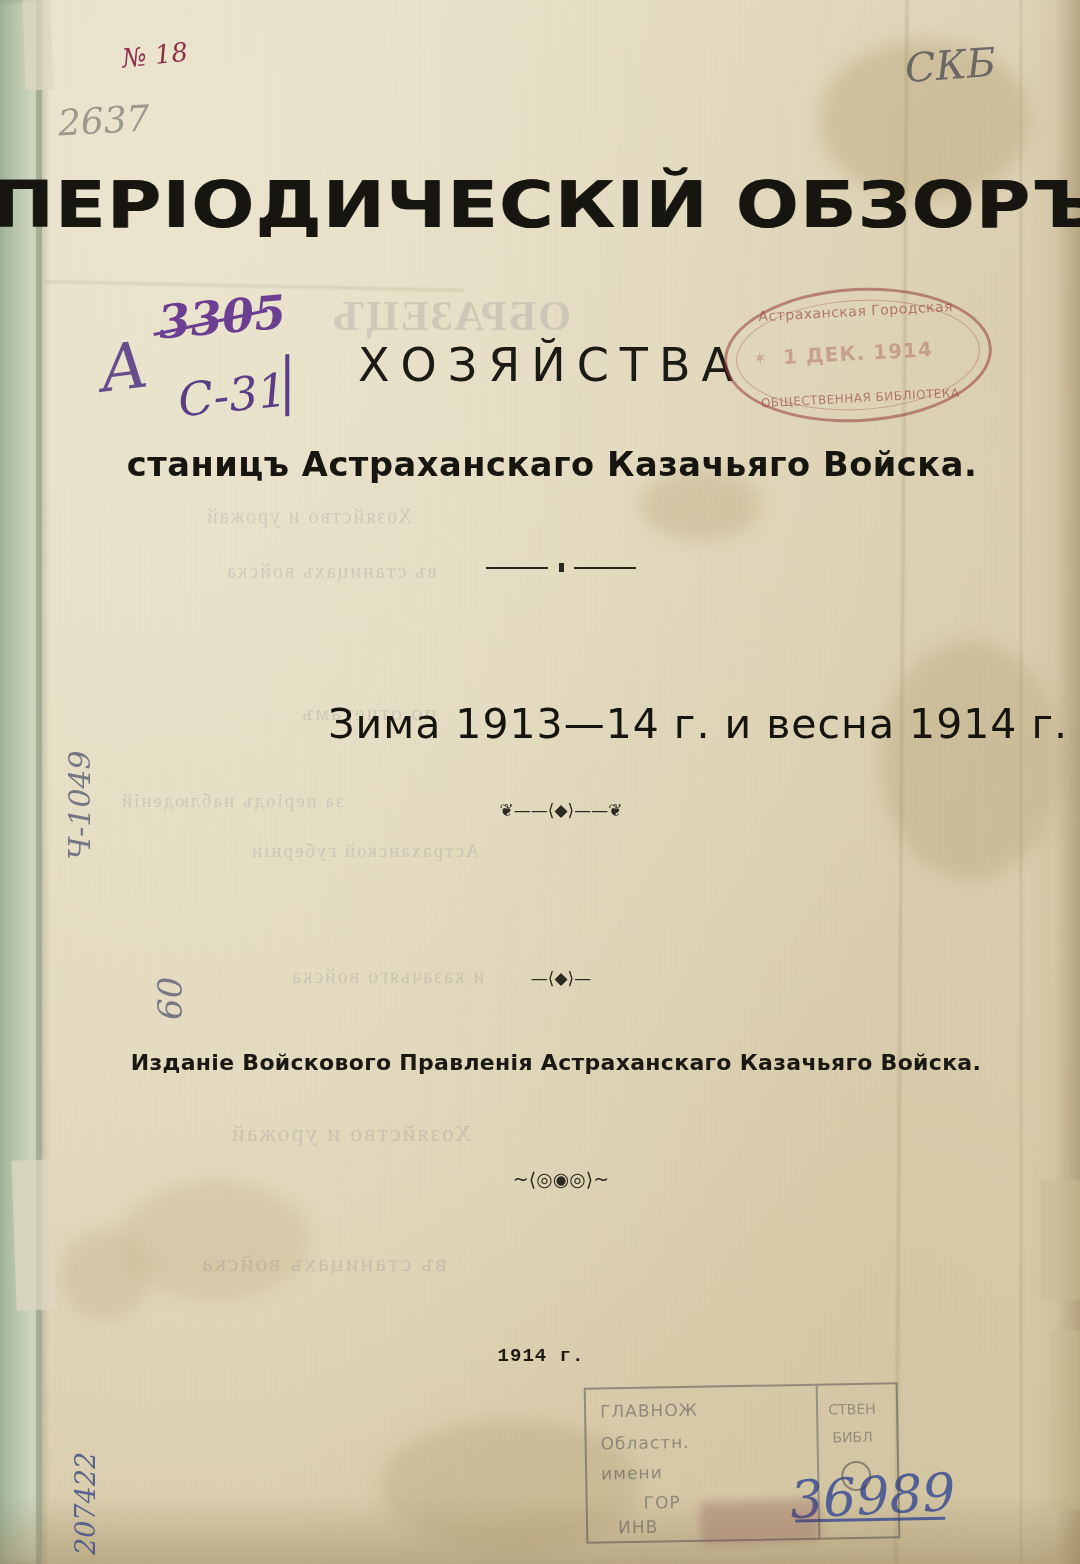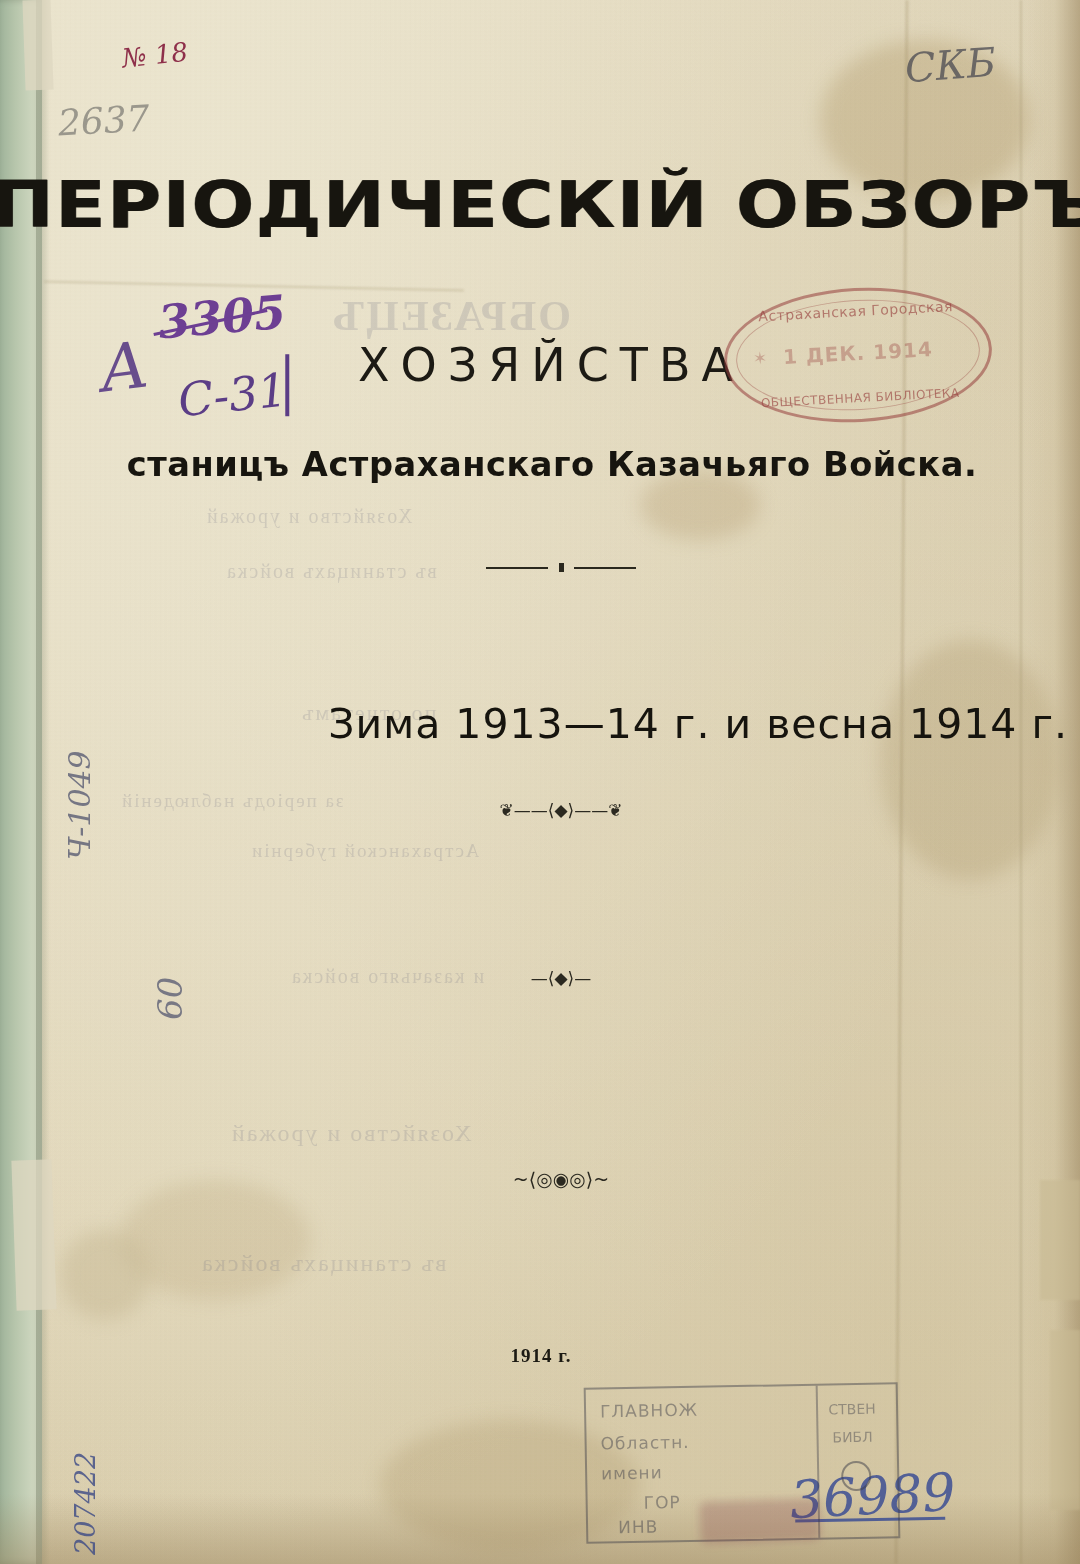--- a/index.html
+++ b/index.html
@@ -241,21 +241,21 @@
     font-weight: 700;
     font-size: 16px;
     letter-spacing: 4px;
     color: #1c1a13;
   }
   .year {
     position: absolute;
     top: 1345px;
     left: 0; right: 40px;
     text-align: center;
-    font-family: Liberation Serif, serif;
+    font-family: Liberation Mono, monospace;
     font-weight: 700;
     font-size: 19px;
     letter-spacing: 1px;
     color: #1c1a13;
   }
 
   
   .hand {
     position: absolute;
     font-family: "DejaVu Serif", serif;
@@ -518,20 +518,21 @@
     <div class="title-third">станицъ Астраханскаго Казачьяго Войска.</div>
 
     <div class="rule-simple">
       <span class="rule-dot"></span>
     </div>
 
     <div class="season">Зима 1913—14 г. и весна 1914 г.</div>
 
     <div class="orn orn-1">❦——⟨◆⟩——❦</div>
     <div class="orn orn-2">—⟨◆⟩—</div>
+    <div class="publisher">Изданіе Войскового Правленія Астраханскаго Казачьяго Войска.</div>
     <div class="orn orn-3">~⟨◎◉◎⟩~</div>
 
     <div class="year">1914 г.</div>
   </div>
 
   <div class="hand hand-red">№ 18</div>
   <div class="hand hand-pencil-top">2637</div>
   <div class="hand hand-skb">СКБ</div>
 
   <div class="hand hand-num-violet">

